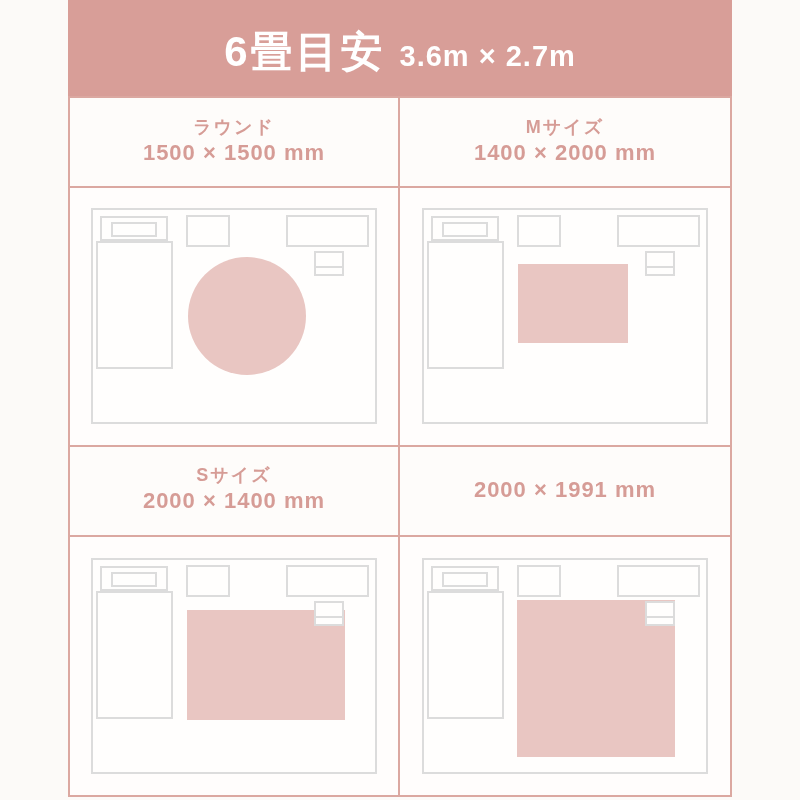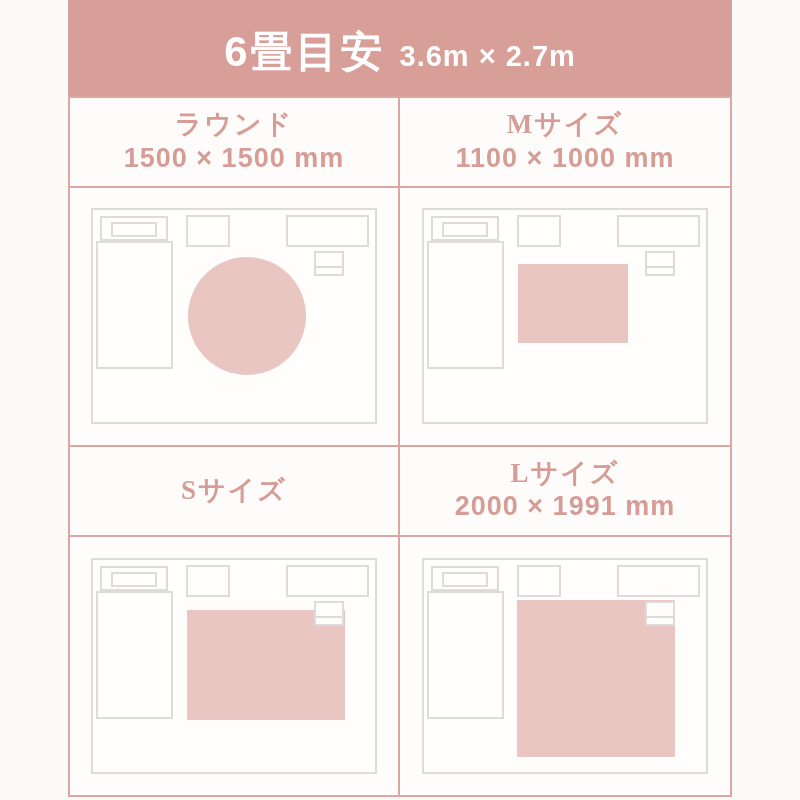--- a/index.html
+++ b/index.html
@@ -34,22 +34,22 @@
   .panel { box-sizing:border-box; display:flex; flex-direction:column; }
   .panel.col-left  { border-right:2px solid #dba8a1; }
   .panel.row-top   { border-bottom:2px solid #dba8a1; }
 
   .panel-header {
     height:90px; box-sizing:border-box;
     border-bottom:2px solid #dba8a1;
     display:flex; flex-direction:column; align-items:center; justify-content:center;
     color:#d69c96; background:#fefcfa;
   }
-  .panel-title { font-size:27px; font-weight:bold; letter-spacing:2px; line-height:1.2;font-family:Liberation Serif, serif; }
-  .panel-dims  { font-size:27px; font-weight:600; letter-spacing:1px; line-height:1.3; }
+  .panel-title { font-size:18px; font-weight:bold; letter-spacing:2px; line-height:1.2; }
+  .panel-dims  { font-size:22px; font-weight:600; letter-spacing:1px; line-height:1.3; }
 
   .panel-body {
     flex:1;
     display:flex; align-items:center; justify-content:center;
   }
 
   
   .room {
     position:relative; width:282px; height:212px;
     box-sizing:content-box;
@@ -105,59 +105,59 @@
           <div class="furn chair">
             <div class="chair-line"></div>
           </div>
         </div>
       </div>
     </div>
 
     <div class="panel row-top">
       <div class="panel-header">
         <div class="panel-title">Mサイズ</div>
-        <div class="panel-dims">1100 × 1000 mm</div>
+        <div class="panel-dims">1400 × 2000 mm</div>
       </div>
       <div class="panel-body">
         <div class="room">
           <div class="rug rug-s"></div>
           <div class="furn bed-headboard"></div>
           <div class="furn bed-pillow"></div>
           <div class="furn bed-body"></div>
           <div class="furn dresser"></div>
           <div class="furn desk"></div>
           <div class="furn chair">
             <div class="chair-line"></div>
           </div>
         </div>
       </div>
     </div>
 
     <div class="panel col-left">
       <div class="panel-header">
         <div class="panel-title">Sサイズ</div>
+        <div class="panel-dims">2000 × 1400 mm</div>
       </div>
       <div class="panel-body">
         <div class="room">
           <div class="rug rug-m"></div>
           <div class="furn bed-headboard"></div>
           <div class="furn bed-pillow"></div>
           <div class="furn bed-body"></div>
           <div class="furn dresser"></div>
           <div class="furn desk"></div>
           <div class="furn chair">
             <div class="chair-line"></div>
           </div>
         </div>
       </div>
     </div>
 
     <div class="panel">
       <div class="panel-header">
-        <div class="panel-title">Lサイズ</div>
         <div class="panel-dims">2000 × 1991 mm</div>
       </div>
       <div class="panel-body">
         <div class="room">
           <div class="rug rug-l"></div>
           <div class="furn bed-headboard"></div>
           <div class="furn bed-pillow"></div>
           <div class="furn bed-body"></div>
           <div class="furn dresser"></div>
           <div class="furn desk"></div>

